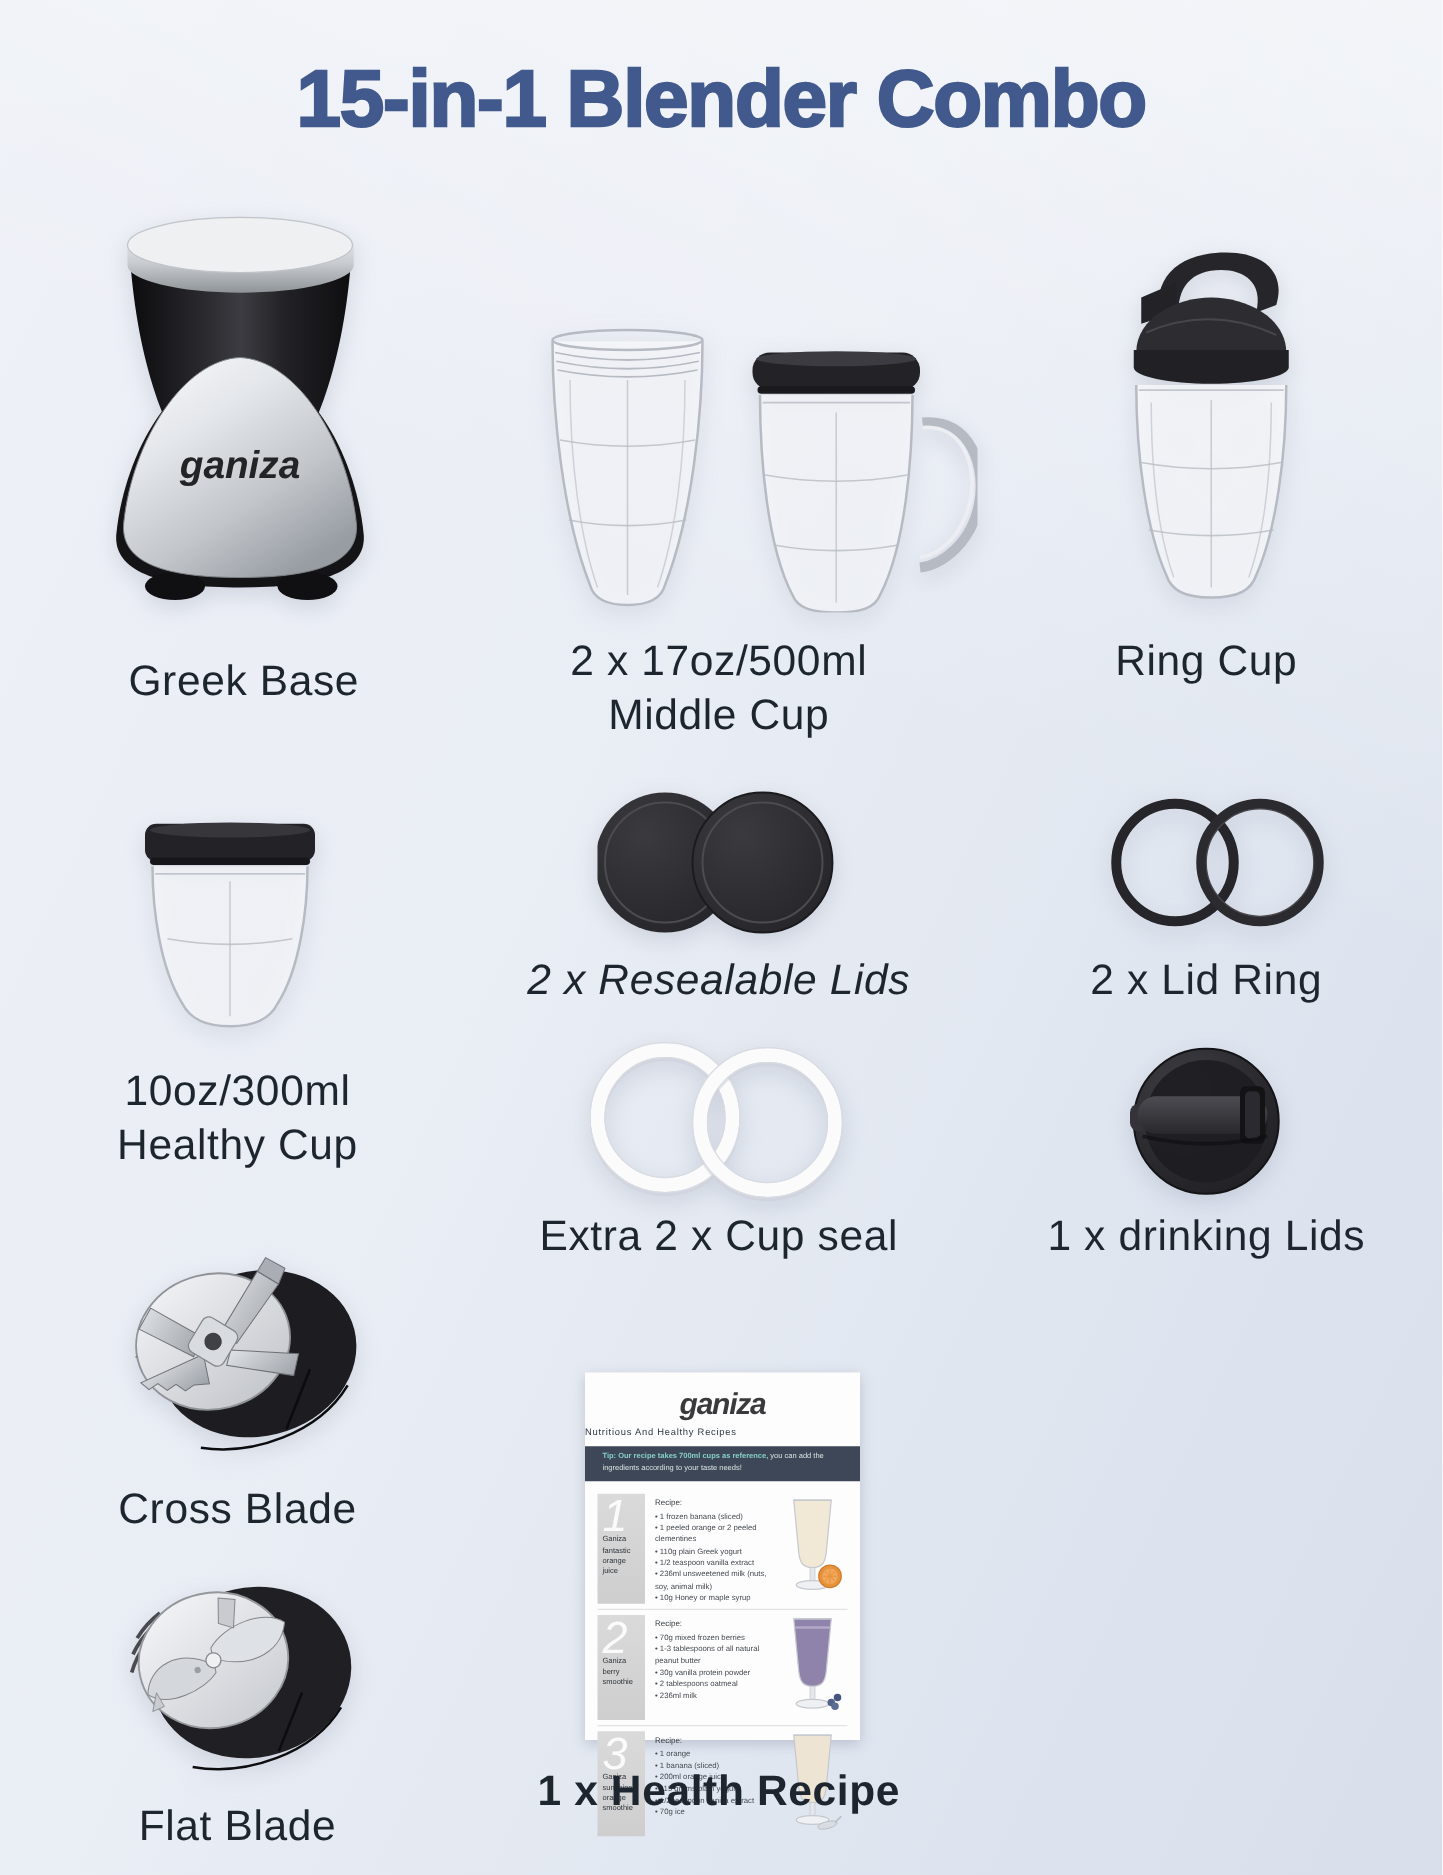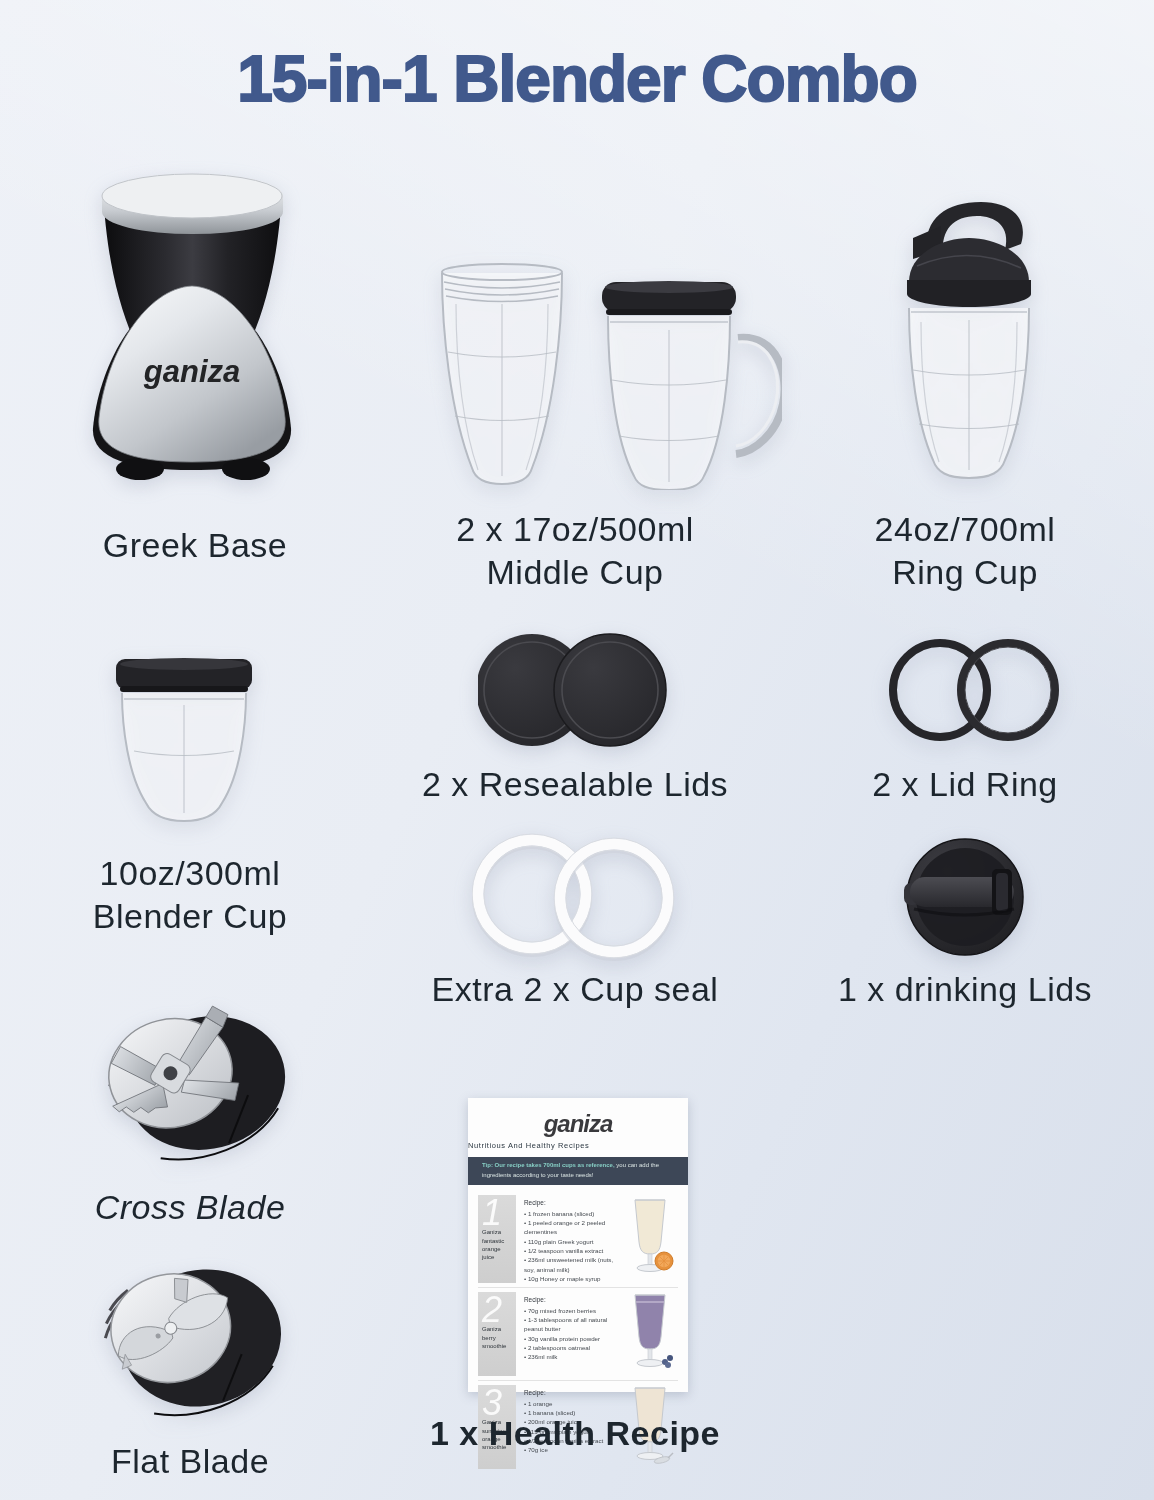--- a/index.html
+++ b/index.html
@@ -140,55 +140,54 @@
       <path d="M24,74 q52,-22 104,2" stroke="#45454c" stroke-width="1.6" fill="none"></path>
       <path d="M18,120 h116" stroke="#b6bbc3" stroke-width="1.4" opacity=".8"></path>
       <path d="M76,128 V 278" stroke="#b6bbc3" stroke-width="1.2" opacity=".7"></path>
       <path d="M28,130 C28,190 34,236 46,270" stroke="#b6bbc3" stroke-width="1.2" fill="none" opacity=".6"></path>
       <path d="M124,130 C124,190 118,236 106,270" stroke="#b6bbc3" stroke-width="1.2" fill="none" opacity=".6"></path>
       <path d="M20,178 q56,10 112,0" stroke="#b6bbc3" stroke-width="1.2" fill="none" opacity=".8"></path>
       <path d="M26,232 q50,9 100,0" stroke="#b6bbc3" stroke-width="1.2" fill="none" opacity=".8"></path>
     </svg>
   </div>
   <div class="item-label" style="left:795px; top:508px; width:340px;">
-    <div>24oz/700ml</div>
     <div>Ring Cup</div>
   </div>
 
   <div class="figure" style="left:108px; top:655px;">
     <svg width="152" height="172" viewBox="0 0 152 172">
       <path d="M14,38 C14,72 20,120 38,148 C44,160 56,166 76,166 C96,166 108,160 114,148 C132,120 138,72 138,38" fill="rgba(255,255,255,.55)" stroke="#b6bbc3" stroke-width="2"></path>
       <rect x="8" y="4" width="136" height="30" rx="9" fill="#232327"></rect>
       <ellipse cx="76" cy="9" rx="64" ry="6" fill="#36363b"></ellipse>
       <rect x="12" y="31" width="128" height="6" rx="3" fill="#17171a"></rect>
       <path d="M16,44 h120" stroke="#b6bbc3" stroke-width="1.4" opacity=".8"></path>
       <path d="M76,50 V 158" stroke="#b6bbc3" stroke-width="1.2" opacity=".7"></path>
       <path d="M26,96 q50,9 100,0" stroke="#b6bbc3" stroke-width="1.2" fill="none" opacity=".8"></path>
     </svg>
   </div>
   <div class="item-label" style="left:35px; top:852px; width:310px;">
     <div>10oz/300ml</div>
-    <div>Blender Cup</div>
+    <div>Healthy Cup</div>
   </div>
 
   <div class="figure" style="left:478px; top:628px;">
     <svg width="200" height="126" viewBox="0 0 200 126">
       <defs>
         <radialGradient id="lidG" cx=".35" cy=".3" r=".9">
           <stop offset="0" stop-color="#3a3a3f"></stop>
             <stop offset="1" stop-color="#232327"></stop>
         </radialGradient>
       </defs>
       <circle cx="54" cy="62" r="56" fill="url(#lidG)"></circle>
       <circle cx="54" cy="62" r="48" fill="none" stroke="#4b4b50" stroke-width="1.6"></circle>
       <circle cx="132" cy="62" r="56" fill="url(#lidG)" stroke="#1b1b1e" stroke-width="1.5"></circle>
       <circle cx="132" cy="62" r="48" fill="none" stroke="#4b4b50" stroke-width="1.6"></circle>
     </svg>
   </div>
-  <div class="item-label" style="left:395px; top:763px; width:360px;">2 x Resealable Lids</div>
+  <div class="item-label" style="left:395px; top:763px; width:360px;font-style:italic;">2 x Resealable Lids</div>
 
   <div class="figure" style="left:888px; top:632px;">
     <svg width="180" height="118" viewBox="0 0 180 118">
       <circle cx="52" cy="58" r="47" fill="none" stroke="#26262a" stroke-width="8"></circle>
       <circle cx="120" cy="58" r="47" fill="none" stroke="#2b2b2f" stroke-width="8"></circle>
       <circle cx="120" cy="58" r="43" fill="none" stroke="#47474c" stroke-width="1"></circle>
     </svg>
   </div>
   <div class="item-label" style="left:795px; top:763px; width:340px;">2 x Lid Ring</div>
 
@@ -252,21 +251,21 @@
         <path d="M96,72 L136,32 L150,46 L106,84 Z" fill="url(#bladeG)" stroke="#6e7278" stroke-width=".8"></path>
         <path d="M136,32 L150,46 L158,35 L145,23 Z" fill="#aaaeb4" stroke="#6e7278" stroke-width=".8"></path>
         <path d="M80,72 L46,40 L33,54 L70,86 Z" fill="url(#bladeG)" stroke="#6e7278" stroke-width=".8"></path>
         <path d="M78,86 L24,96 l5,7 8,-3 6,7 8,-3 6,7 8,-3 12,2 z" fill="url(#bladeG)" stroke="#6e7278" stroke-width=".8"></path>
         <path d="M100,88 L152,104 L144,120 L94,99 Z" fill="url(#bladeG)" stroke="#6e7278" stroke-width=".8"></path>
         <rect x="72" y="62" width="32" height="32" rx="6" transform="rotate(45 88 78)" fill="#d8dbdf" stroke="#84878c"></rect>
         <circle cx="88" cy="78" r="7" fill="#3f4146"></circle>
       </g>
     </svg>
   </div>
-  <div class="item-label" style="left:35px; top:1186px; width:310px;font-style:italic;">Cross Blade</div>
+  <div class="item-label" style="left:35px; top:1186px; width:310px;">Cross Blade</div>
 
   <div class="figure" style="left:82px; top:1238px;">
     <svg width="205" height="192" viewBox="0 0 205 192">
       <defs>
         <linearGradient id="fbFace" x1="0" y1="0" x2=".6" y2="1">
           <stop offset="0" stop-color="#f6f7f9"></stop>
             <stop offset="1" stop-color="#cdd0d5"></stop>
         </linearGradient>
       </defs>
       <g transform="rotate(-12 100 95)">

